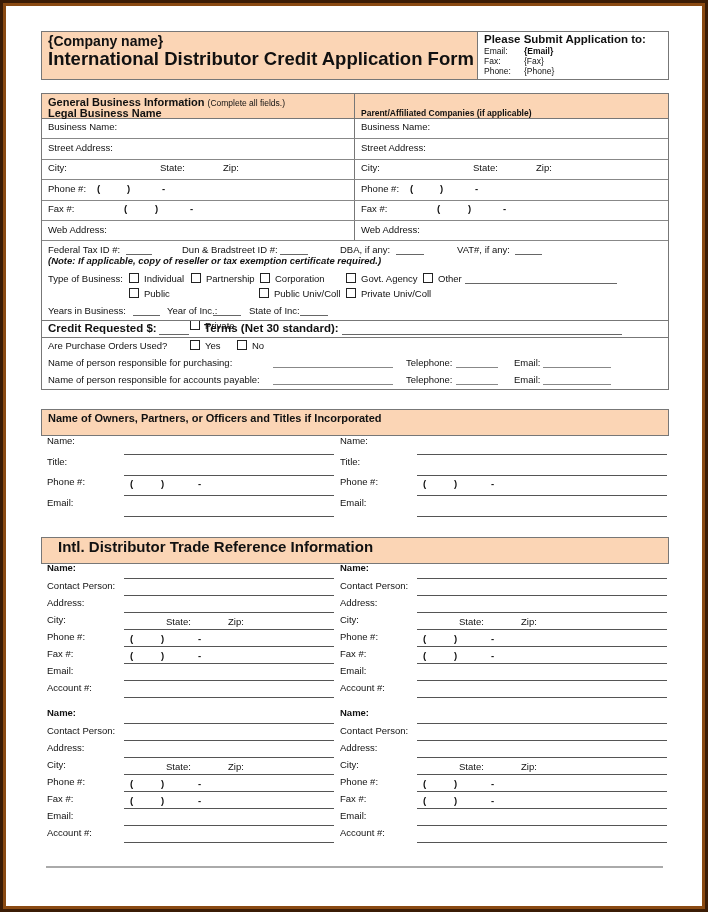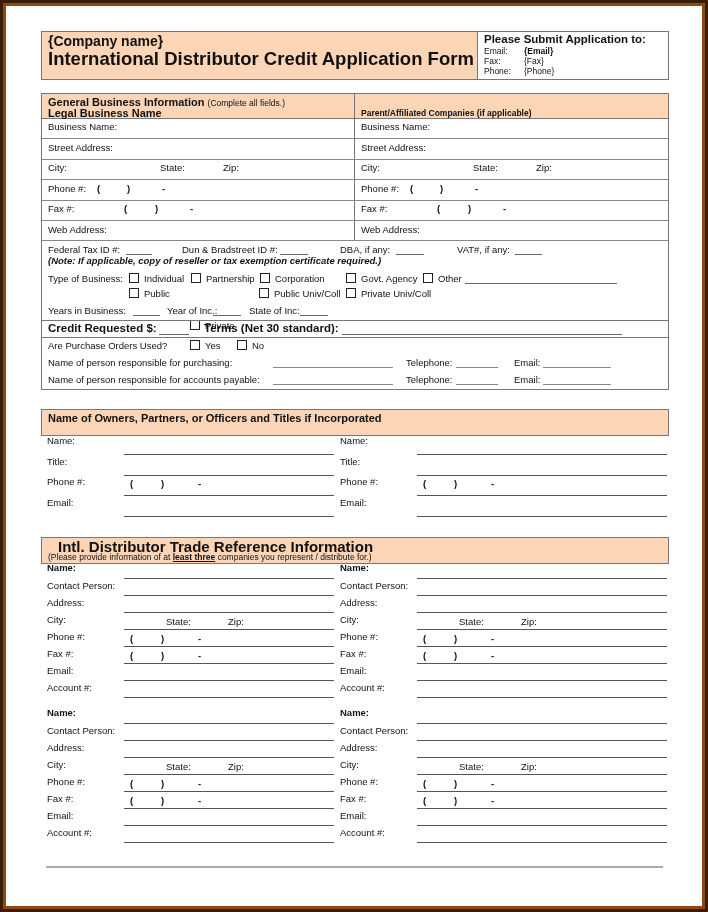--- a/index.html
+++ b/index.html
@@ -162,21 +162,20 @@
   <div class="t b" style="left:382px;top:43px;">(</div>
   <div class="t b" style="left:413px;top:43px;">)</div>
   <div class="t b" style="left:450px;top:43px;">-</div>
   <div class="hline" style="left:376px;top:60px;width:250px;"></div>
   <div class="t" style="left:299px;top:62px;">Email:</div>
   <div class="hline" style="left:376px;top:81px;width:250px;"></div>
 </div>
 
 <div class="abs peach" style="left:41px;top:537px;width:626px;height:25px;border:1px solid #777;">
   <div class="t b" style="left:16px;top:2px;font-size:15px;line-height:13px;">Intl. Distributor Trade Reference Information</div>
-  <div class="t" style="left:6px;top:14px;font-size:8.5px;line-height:10px;"><span>(Please provide information of at </span><b style="text-decoration:underline;">least three</b><span> companies you represent / distribute for.)</span></div>
 </div>
 
 <div class="abs" style="left:41px;top:562px;width:300px;height:140px;">
   <div class="t b" style="left:6px;top:0px;">Name:</div>
   <div class="hline" style="left:83px;top:16px;width:210px;"></div>
   <div class="t" style="left:6px;top:18px;">Contact Person:</div>
   <div class="hline" style="left:83px;top:33px;width:210px;"></div>
   <div class="t" style="left:6px;top:35px;">Address:</div>
   <div class="hline" style="left:83px;top:50px;width:210px;"></div>
   <div class="t" style="left:6px;top:52px;">City:</div>

